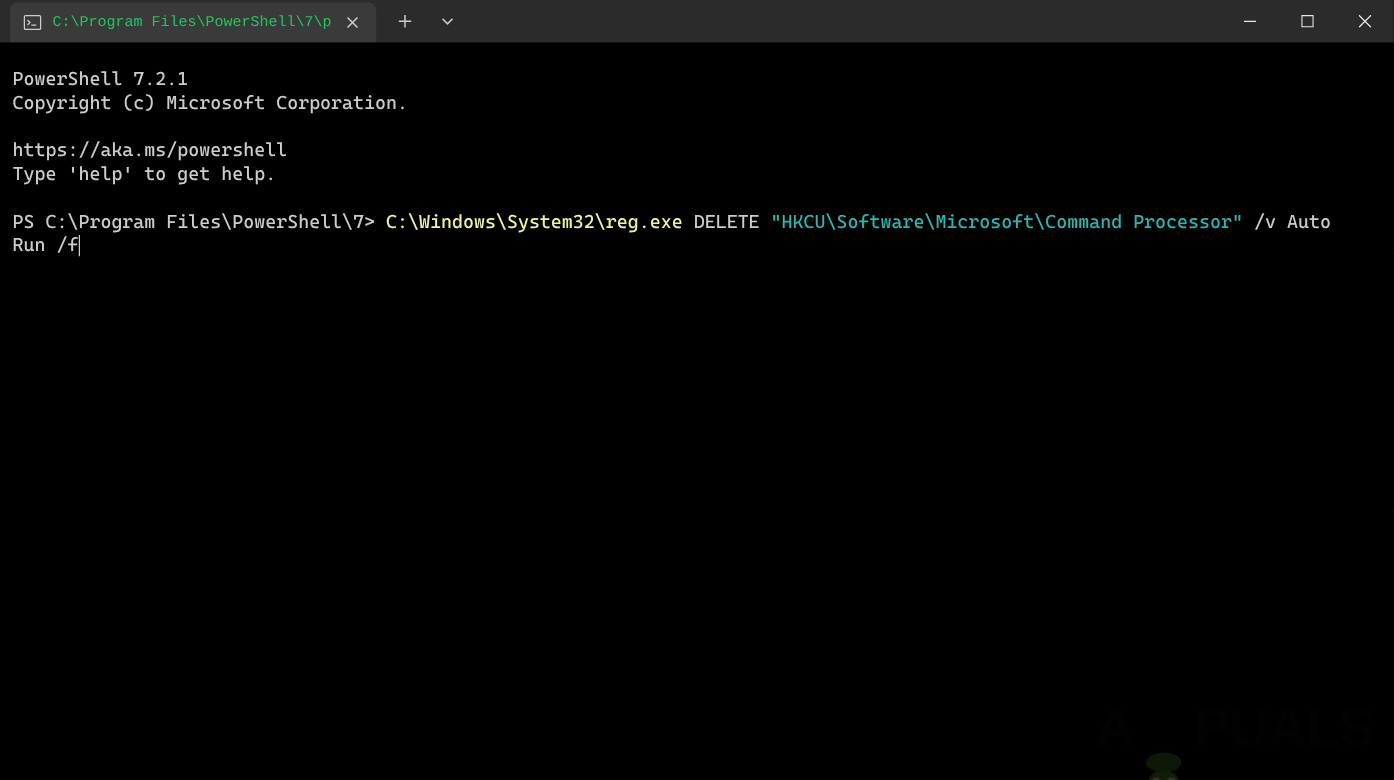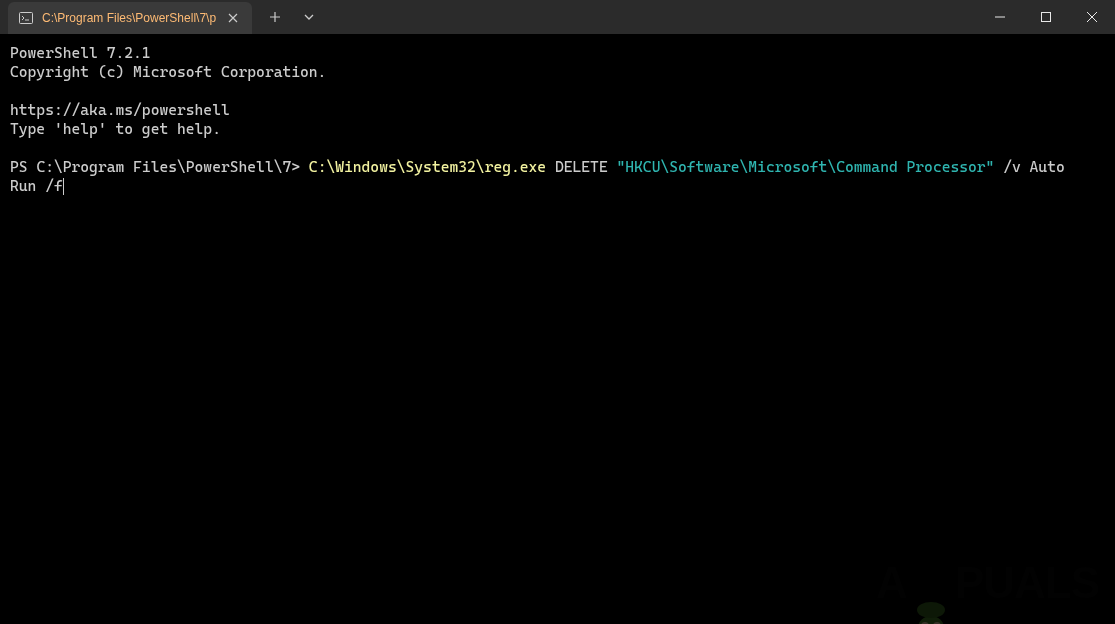--- a/index.html
+++ b/index.html
@@ -27,21 +27,22 @@
       align-items: center;
       background: #3a3a3a;
       padding: 0 10px;
       gap: 8px;
       min-width: 234px;
       border-top-left-radius: 6px;
       border-top-right-radius: 6px;
       margin-top: 2px;
       margin-left: 8px;
       font-size: 12px;
-      color: #fdba74;
+      color: #22c55e;
+      font-family: Liberation Mono, monospace;
     }
     .tab .terminal-icon {
       width: 16px;
       height: 16px;
       display: flex;
       align-items: center;
       justify-content: center;
     }
     .tab .title {
       flex: 1;
@@ -87,21 +88,21 @@
       justify-content: center;
       color: #e8e8e8;
       cursor: pointer;
     }
     .terminal-body {
       background: #000;
       color: #cccccc;
       font-family: 'Cascadia Mono', Consolas, 'Courier New', monospace;
       font-size: 15px;
       line-height: 19px;
-      padding: 10px 10px;
+      padding: 20px 10px;
       height: calc(100% - 34px);
       white-space: pre-wrap;
       word-break: break-all;
       position: relative;
     }
     .link {
       color: #cccccc;
     }
     .cmd-path {
       color: #f2f2a0;

